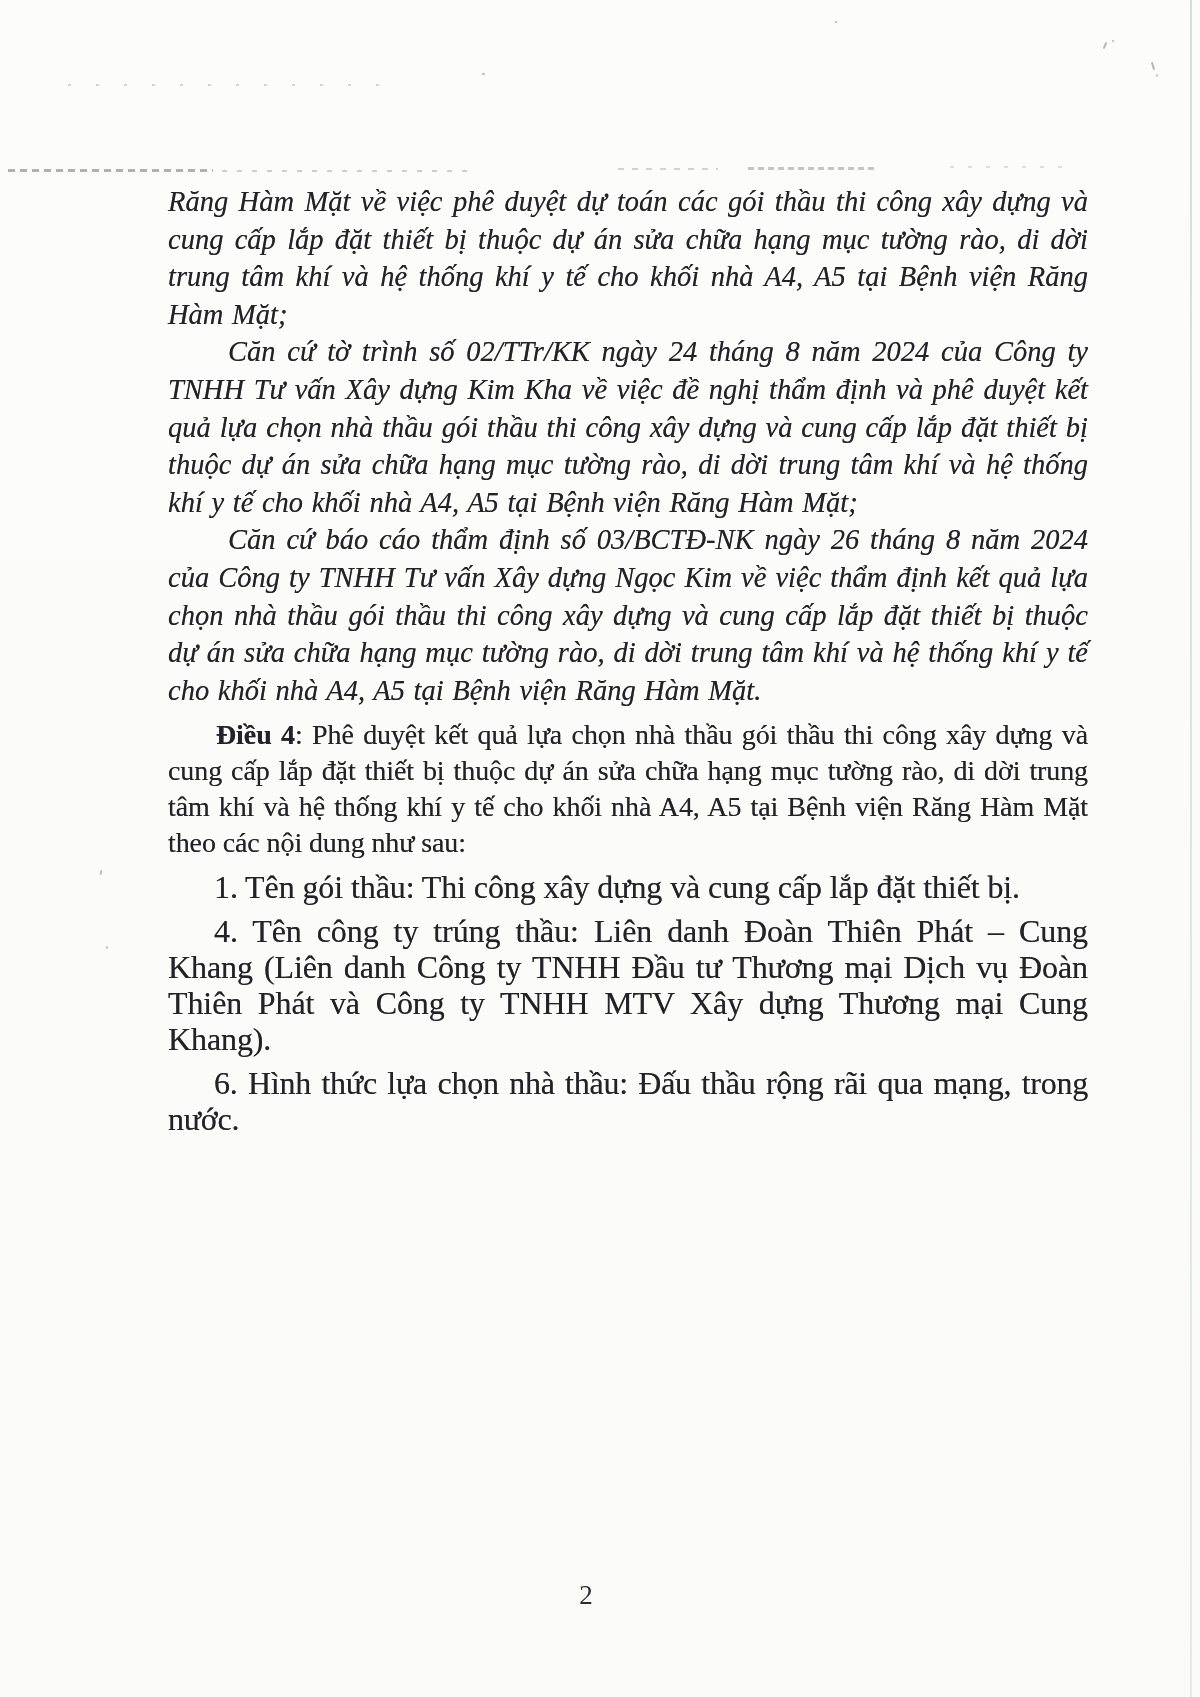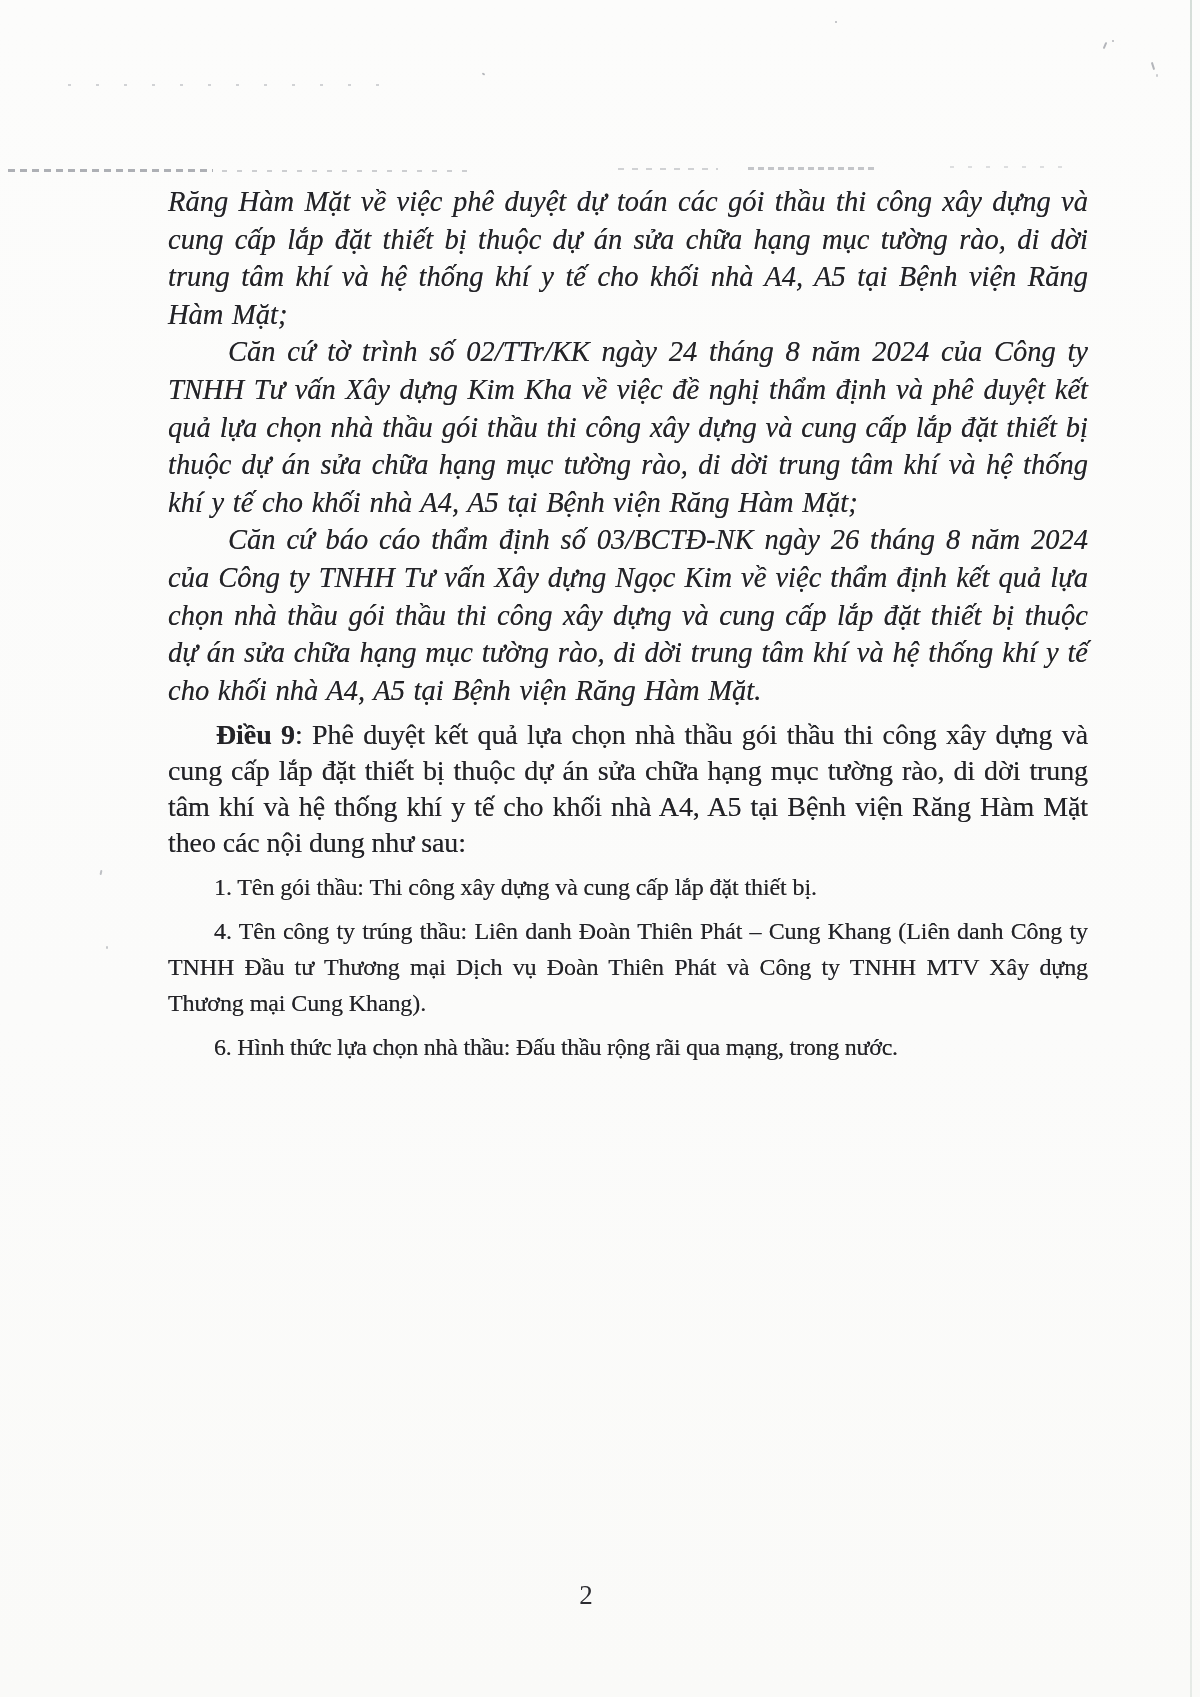--- a/index.html
+++ b/index.html
@@ -67,21 +67,21 @@
     margin: 8px 0 0 0;
     font-size: 28px;
     line-height: 36px;
     text-align: justify;
     text-indent: 48px;
     letter-spacing: -0.1px;
   }
   .article strong { font-weight: 700; }
   .item {
     margin: 8px 0 0 0;
-    font-size: 24px;
+    font-size: 32px;
     line-height: 36px;
     text-align: justify;
     text-indent: 46px;
     letter-spacing: -0.1px;
   }
   .item .amount { font-weight: 700; }
   .item em { font-style: italic; }
   .item.tight { letter-spacing: -0.25px; }
   .pagenum {
     position: absolute; left: 0; top: 1580px; width: 1172px;
@@ -113,21 +113,21 @@
 
   <main class="doc">
 
     <section class="preamble">
       <p>Răng Hàm Mặt về việc phê duyệt dự toán các gói thầu thi công xây dựng và cung cấp lắp đặt thiết bị thuộc dự án sửa chữa hạng mục tường rào, di dời trung tâm khí và hệ thống khí y tế cho khối nhà A4, A5 tại Bệnh viện Răng Hàm Mặt;</p>
       <p class="indent">Căn cứ tờ trình số 02/TTr/KK ngày 24 tháng 8 năm 2024 của Công ty TNHH Tư vấn Xây dựng Kim Kha về việc đề nghị thẩm định và phê duyệt kết quả lựa chọn nhà thầu gói thầu thi công xây dựng và cung cấp lắp đặt thiết bị thuộc dự án sửa chữa hạng mục tường rào, di dời trung tâm khí và hệ thống khí y tế cho khối nhà A4, A5 tại Bệnh viện Răng Hàm Mặt;</p>
       <p class="indent">Căn cứ báo cáo thẩm định số 03/BCTĐ-NK ngày 26 tháng 8 năm 2024 của Công ty TNHH Tư vấn Xây dựng Ngọc Kim về việc thẩm định kết quả lựa chọn nhà thầu gói thầu thi công xây dựng và cung cấp lắp đặt thiết bị thuộc dự án sửa chữa hạng mục tường rào, di dời trung tâm khí và hệ thống khí y tế cho khối nhà A4, A5 tại Bệnh viện Răng Hàm Mặt.</p>
     </section>
 
 
-    <p class="article"><strong>Điều 9</strong><span>: Phê duyệt kết quả lựa chọn nhà thầu gói thầu thi công xây dựng và cung cấp lắp đặt thiết bị thuộc dự án sửa chữa hạng mục tường rào, di dời trung tâm khí và hệ thống khí y tế cho khối nhà A4, A5 tại Bệnh viện Răng Hàm Mặt theo các nội dung như sau:</span></p>
+    <p class="article"><strong>Điều 4</strong><span>: Phê duyệt kết quả lựa chọn nhà thầu gói thầu thi công xây dựng và cung cấp lắp đặt thiết bị thuộc dự án sửa chữa hạng mục tường rào, di dời trung tâm khí và hệ thống khí y tế cho khối nhà A4, A5 tại Bệnh viện Răng Hàm Mặt theo các nội dung như sau:</span></p>
 
     <p class="item">1. Tên gói thầu: Thi công xây dựng và cung cấp lắp đặt thiết bị.</p>
     <p class="item">4. Tên công ty trúng thầu: Liên danh Đoàn Thiên Phát – Cung Khang (Liên danh Công ty TNHH Đầu tư Thương mại Dịch vụ Đoàn Thiên Phát và Công ty TNHH MTV Xây dựng Thương mại Cung Khang).</p>
 
 
     <p class="item tight">6. Hình thức lựa chọn nhà thầu: Đấu thầu rộng rãi qua mạng, trong nước.</p>
 
   </main>
 
   <div class="pagenum">2</div>

